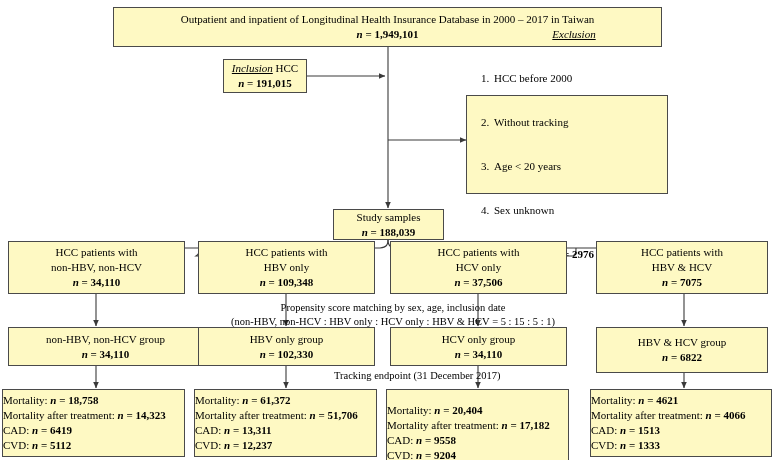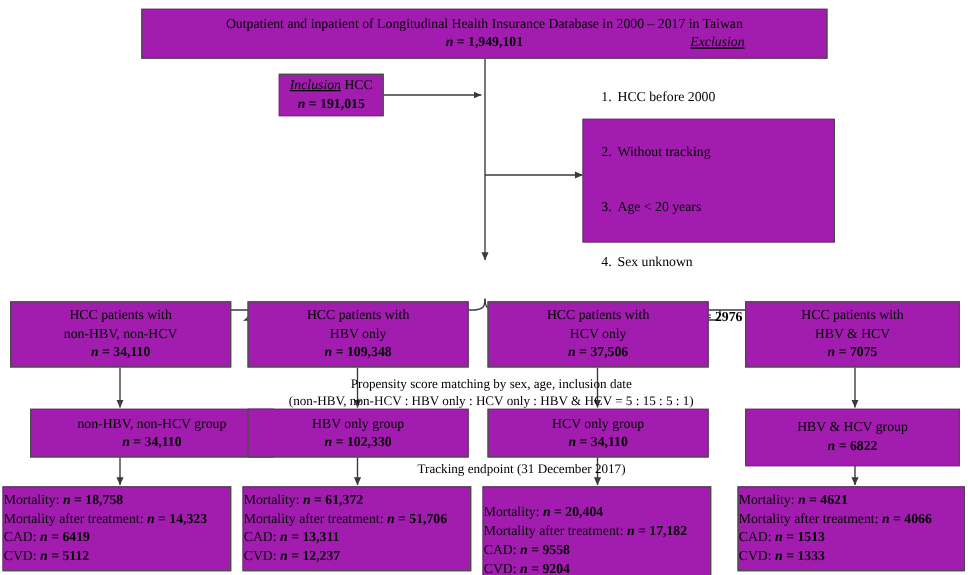--- a/index.html
+++ b/index.html
@@ -7,21 +7,21 @@
     width:774px;height:460px;
     font-family:"Liberation Serif","DejaVu Serif",serif;
     color:#000;
     overflow:hidden;
   }
   #chart{position:relative;width:774px;height:460px;}
 
   .box{
     position:absolute;
     border:1px solid #4a4a4a;
-    background:#a21caf;
+    background:#fef9c3;
     box-sizing:border-box;
     display:flex;
     flex-direction:column;
     align-items:center;
     justify-content:center;
     text-align:center;
     font-size:11px;
     line-height:15px;
   }
   .box.left{align-items:flex-start;text-align:left;padding-left:0;}
@@ -115,20 +115,27 @@
     </div>
     <div class="line">
       <span class="num">4.</span><span>Sex unknown</span>
     </div>
     <div class="line n" style="align-self:center;">
       <i>n</i>
       <span>= 2976</span>
     </div>
   </div>
 
+  <div class="box" style="left:333px;top:209px;width:111px;height:31px;">
+    <div class="line">Study samples</div>
+    <div class="line n">
+      <i>n</i>
+      <span>= 188,039</span>
+    </div>
+  </div>
 
   <div class="box" style="left:8px;top:241px;width:177px;height:53px;">
     <div class="line">HCC patients with</div>
     <div class="line">non-HBV, non-HCV</div>
     <div class="line n">
       <i>n</i>
       <span>= 34,110</span>
     </div>
   </div>
 
@@ -157,21 +164,21 @@
       <i>n</i>
       <span>= 7075</span>
     </div>
   </div>
 
   <div class="lbl" style="left:183px;top:301px;width:420px;">
     <div>Propensity score matching by sex, age, inclusion date</div>
     <div>(non-HBV, non-HCV : HBV only : HCV only : HBV &amp; HCV = 5 : 15 : 5 : 1)</div>
   </div>
 
-  <div class="box" style="left:8px;top:327px;width:195px;height:39px;margin-left:16px;">
+  <div class="box" style="left:8px;top:327px;width:195px;height:39px;">
     <div class="line">non-HBV, non-HCV group</div>
     <div class="line n">
       <i>n</i>
       <span>= 34,110</span>
     </div>
   </div>
 
   <div class="box" style="left:198px;top:327px;width:177px;height:39px;">
     <div class="line">HBV only group</div>
     <div class="line n">

